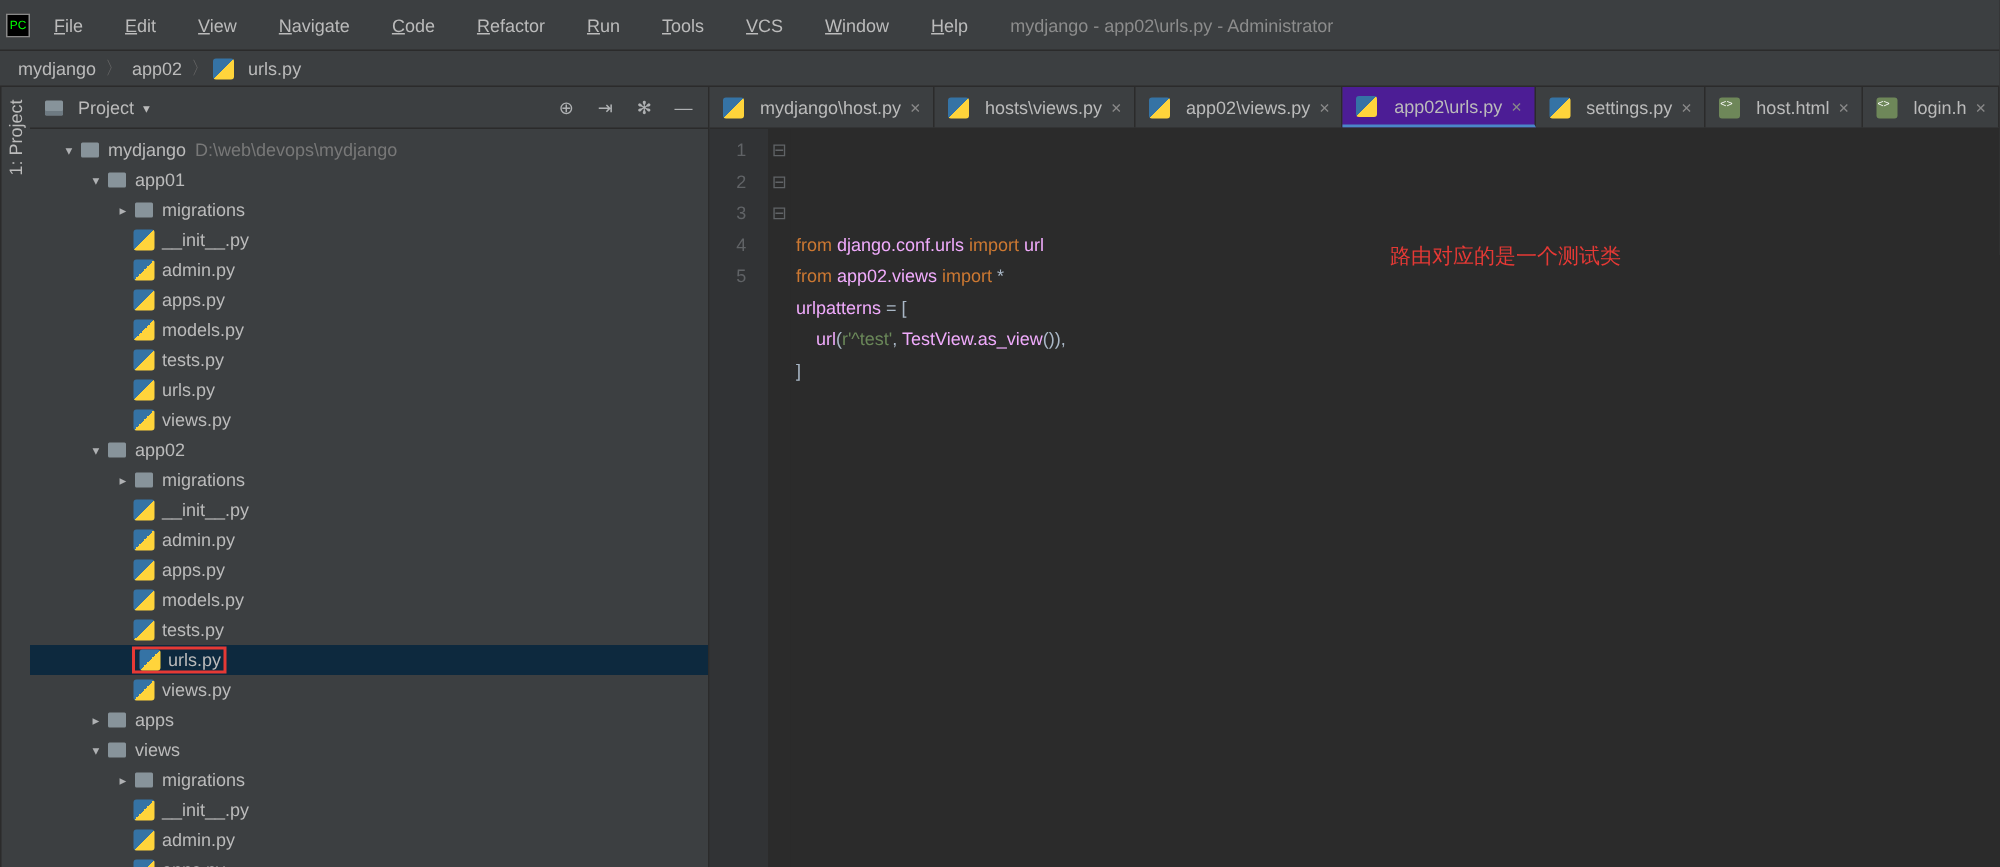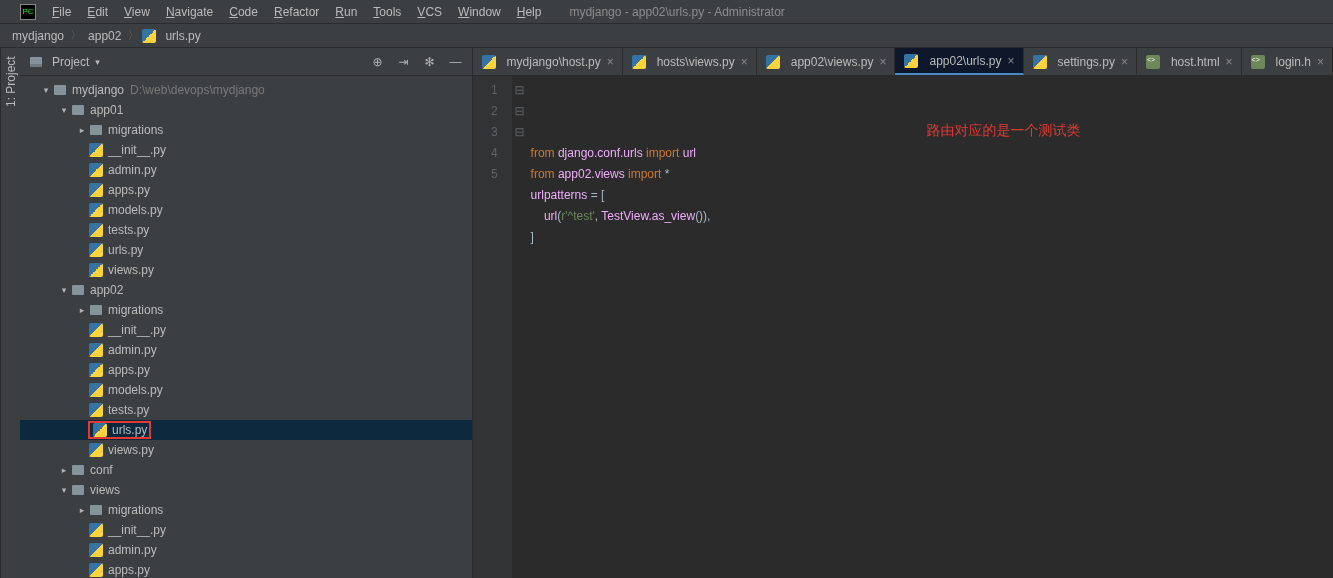--- a/index.html
+++ b/index.html
@@ -1,17 +1,17 @@
 <!DOCTYPE html>
 <html><head>
 <meta charset="utf-8">
 <style>
   * { margin:0; padding:0; box-sizing:border-box; font-family:"Segoe UI",Arial,sans-serif; font-size:12px; }
   body { background:#3C3F41; color:#BBBBBB; width:1333px; height:578px; overflow:hidden; }
-  .menubar { height:24px; background:#3C3F41; display:flex; align-items:center; padding:0 20px; border-bottom:1px solid #2B2B2B; }
+  .menubar { height:34px; background:#3C3F41; display:flex; align-items:center; padding:0 4px; border-bottom:1px solid #2B2B2B; }
   .app-icon { width:16px; height:16px; background:#000; border:1px solid #888; margin-right:8px; display:flex; align-items:center; justify-content:center; font-size:8px; color:#0f0; }
   .menu-item { padding:2px 8px; cursor:pointer; color:#BBBBBB; }
   .menu-item u { text-decoration:underline; }
   .title-text { margin-left:20px; color:#8C8C8C; }
   .breadcrumb { height:24px; background:#3C3F41; display:flex; align-items:center; padding:0 8px; border-bottom:1px solid #2B2B2B; }
   .crumb { padding:0 4px; }
   .crumb-sep { color:#666; padding:0 2px; }
   .main { display:flex; height:530px; }
   .sidepanel-tab { width:20px; background:#3C3F41; border-right:1px solid #2B2B2B; writing-mode:vertical-rl; transform:rotate(180deg); padding:8px 0; color:#BBBBBB; cursor:pointer; display:flex; align-items:center; justify-content:flex-end; gap:4px; }
   .project-panel { width:470px; background:#3C3F41; border-right:1px solid #2B2B2B; display:flex; flex-direction:column; }
@@ -28,39 +28,39 @@
   .dir-icon::before { content:""; display:block; width:12px; height:10px; background:#87939A; border-radius:1px; }
   .py-icon { width:14px; height:14px; background:linear-gradient(135deg,#3573A5 50%,#FFD43B 50%); border-radius:2px; }
   .html-icon { width:14px; height:14px; background:#6E8759; border-radius:2px; position:relative; }
   .html-icon::after { content:"<>"; position:absolute; font-size:7px; color:#fff; left:1px; top:1px; }
   .tree-label { color:#BBBBBB; }
   .tree-hint { color:#787878; margin-left:6px; }
   .highlight-box { border:2px solid #E53935; padding:0 2px; display:flex; align-items:center; height:18px; }
   .editor-area { flex:1; display:flex; flex-direction:column; background:#2B2B2B; }
   .tabs { height:28px; background:#3C3F41; display:flex; align-items:stretch; border-bottom:1px solid #2B2B2B; overflow:hidden; }
   .tab { display:flex; align-items:center; padding:0 8px; gap:6px; border-right:1px solid #2B2B2B; cursor:pointer; color:#BBBBBB; }
-  .tab.active { background:#0f172a; border-bottom:2px solid #4A88C7; }
+  .tab.active { background:#4c1d95; border-bottom:2px solid #4A88C7; }
   .tab .close { color:#888; font-size:12px; cursor:pointer; }
   .code-wrap { flex:1; display:flex; position:relative; }
   .gutter { width:40px; background:#313335; color:#606366; text-align:right; padding:4px 14px 0 0; font-family:Consolas,monospace; font-size:13px; line-height:21px; border-right:1px solid #2B2B2B; }
   .fold-col { width:14px; background:#2B2B2B; padding-top:4px; font-family:Consolas,monospace; font-size:13px; line-height:21px; color:#606366; text-align:center; }
   .code { flex:1; padding:4px 8px 0 4px; font-family:Consolas,monospace; font-size:13px; line-height:21px; color:#A9B7C6; white-space:pre; position:relative; }
   .kw { color:#CC7832; }
   .str { color:#6A8759; }
   .op { color:#A9B7C6; }
   .id { color:#f0abfc; }
-  .annotation { position:absolute; left:400px; top:44px; color:#E53935; font-family:Liberation Serif, serif; font-size:14px; }
+  .annotation { position:absolute; left:400px; top:76px; color:#E53935; font-family:Liberation Mono, monospace; font-size:14px; }
   .proj-icon::before { content:""; display:block; width:12px; height:10px; background:#87939A; border-radius:1px; box-shadow:inset 0 -3px 0 #6E7A82; }
 </style>
 </head>
 <body>
 
 <div class="menubar">
   <div class="app-icon">PC</div>
-  <div style="display:flex;" id="menu-items">
+  <div style="display:flex;gap:12px;" id="menu-items">
       <div class="menu-item"><u>F</u>ile</div>
       <div class="menu-item"><u>E</u>dit</div>
       <div class="menu-item"><u>V</u>iew</div>
       <div class="menu-item"><u>N</u>avigate</div>
       <div class="menu-item"><u>C</u>ode</div>
       <div class="menu-item"><u>R</u>efactor</div>
       <div class="menu-item"><u>R</u>un</div>
       <div class="menu-item"><u>T</u>ools</div>
       <div class="menu-item"><u>V</u>CS</div>
       <div class="menu-item"><u>W</u>indow</div>
@@ -259,21 +259,21 @@
             <span class="tree-icon">
               <span class="py-icon"></span>
             </span>
             <span class="tree-label">views.py</span>
           </span>
         </div>
         <div class="tree-row" style="padding-left: 38px;">
           <span class="tree-arrow">▸</span>
           <span style="display: flex; align-items: center;">
             <span class="tree-icon dir-icon"></span>
-            <span class="tree-label">conf</span>
+            <span class="tree-label">apps</span>
           </span>
         </div>
         <div class="tree-row" style="padding-left: 38px;">
           <span class="tree-arrow">▾</span>
           <span style="display: flex; align-items: center;">
             <span class="tree-icon dir-icon"></span>
             <span class="tree-label">views</span>
           </span>
         </div>
         <div class="tree-row" style="padding-left: 56px;">

